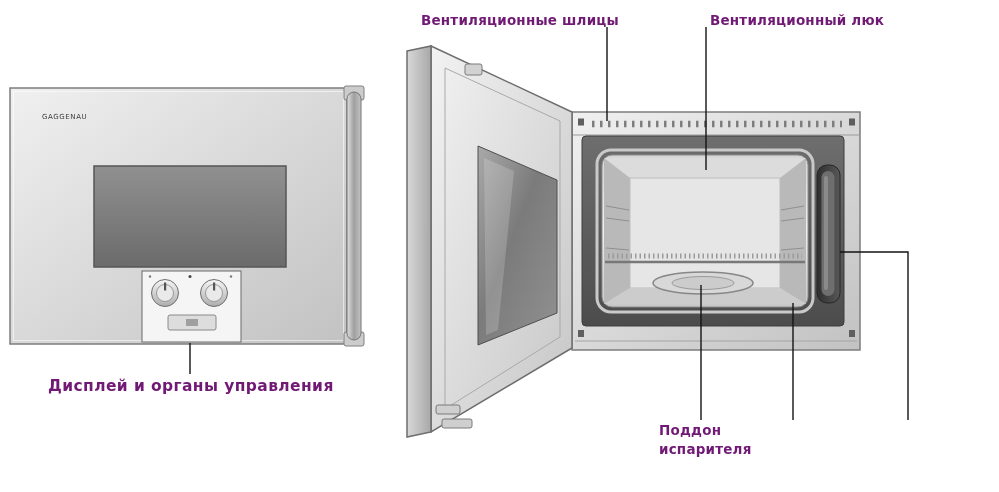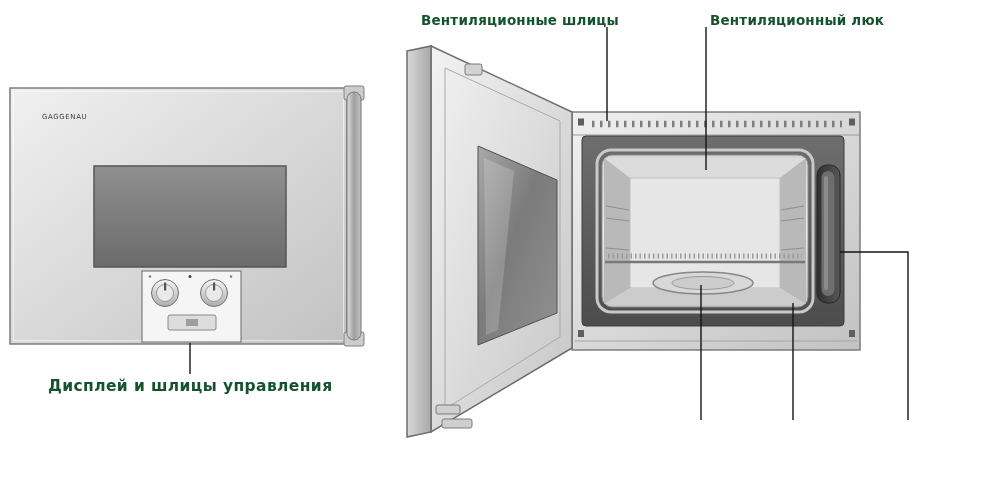--- a/index.html
+++ b/index.html
@@ -1,21 +1,21 @@
 <!DOCTYPE html>
 <html><head>
 <meta charset="utf-8">
 <style>
   * { margin:0; padding:0; box-sizing:border-box; }
   html,body { background:#ffffff; }
   body { font-family:"DejaVu Sans","Liberation Sans",sans-serif; }
   .canvas { position:relative; width:999px; height:492px; background:#ffffff; overflow:hidden; }
   .canvas svg { position:absolute; left:0; top:0; }
   .label { position:absolute; font-size:13.5px; font-weight:bold; letter-spacing:0.2px;
-           color:#14532d; line-height:19px; white-space:nowrap; }
+           color:#701a75; line-height:19px; white-space:nowrap; }
   .label.big { font-size:15.5px; letter-spacing:0.4px; }
 </style>
 </head>
 <body>
 
 <div class="canvas">
 
   <svg width="999" height="492" viewBox="0 0 999 492">
     <defs>
       <linearGradient id="gBody" x1="0" y1="0" x2="1" y2="1">
@@ -150,17 +150,21 @@
       <line x1="706" y1="27" x2="706" y2="170"></line>
       <line x1="190" y1="343" x2="190" y2="374"></line>
       <line x1="701" y1="285" x2="701" y2="420"></line>
       <line x1="793" y1="303" x2="793" y2="420"></line>
       <polyline points="908,420 908,252 840,252" fill="none"></polyline>
     </g>
   </svg>
 
   <div class="label" style="left:421px; top:11px">Вентиляционные шлицы</div>
   <div class="label" style="left:710px; top:11px">Вентиляционный люк</div>
-  <div class="label big" style="left:48px; top:377px">Дисплей и шлицы управления</div>
+  <div class="label big" style="left:48px; top:377px">Дисплей и органы управления</div>
 
+  <div class="label" style="left:659px; top:421px">
+    <div>Поддон</div>
+    <div>испарителя</div>
+  </div>
 
 
 </div>
 
 </body></html>

